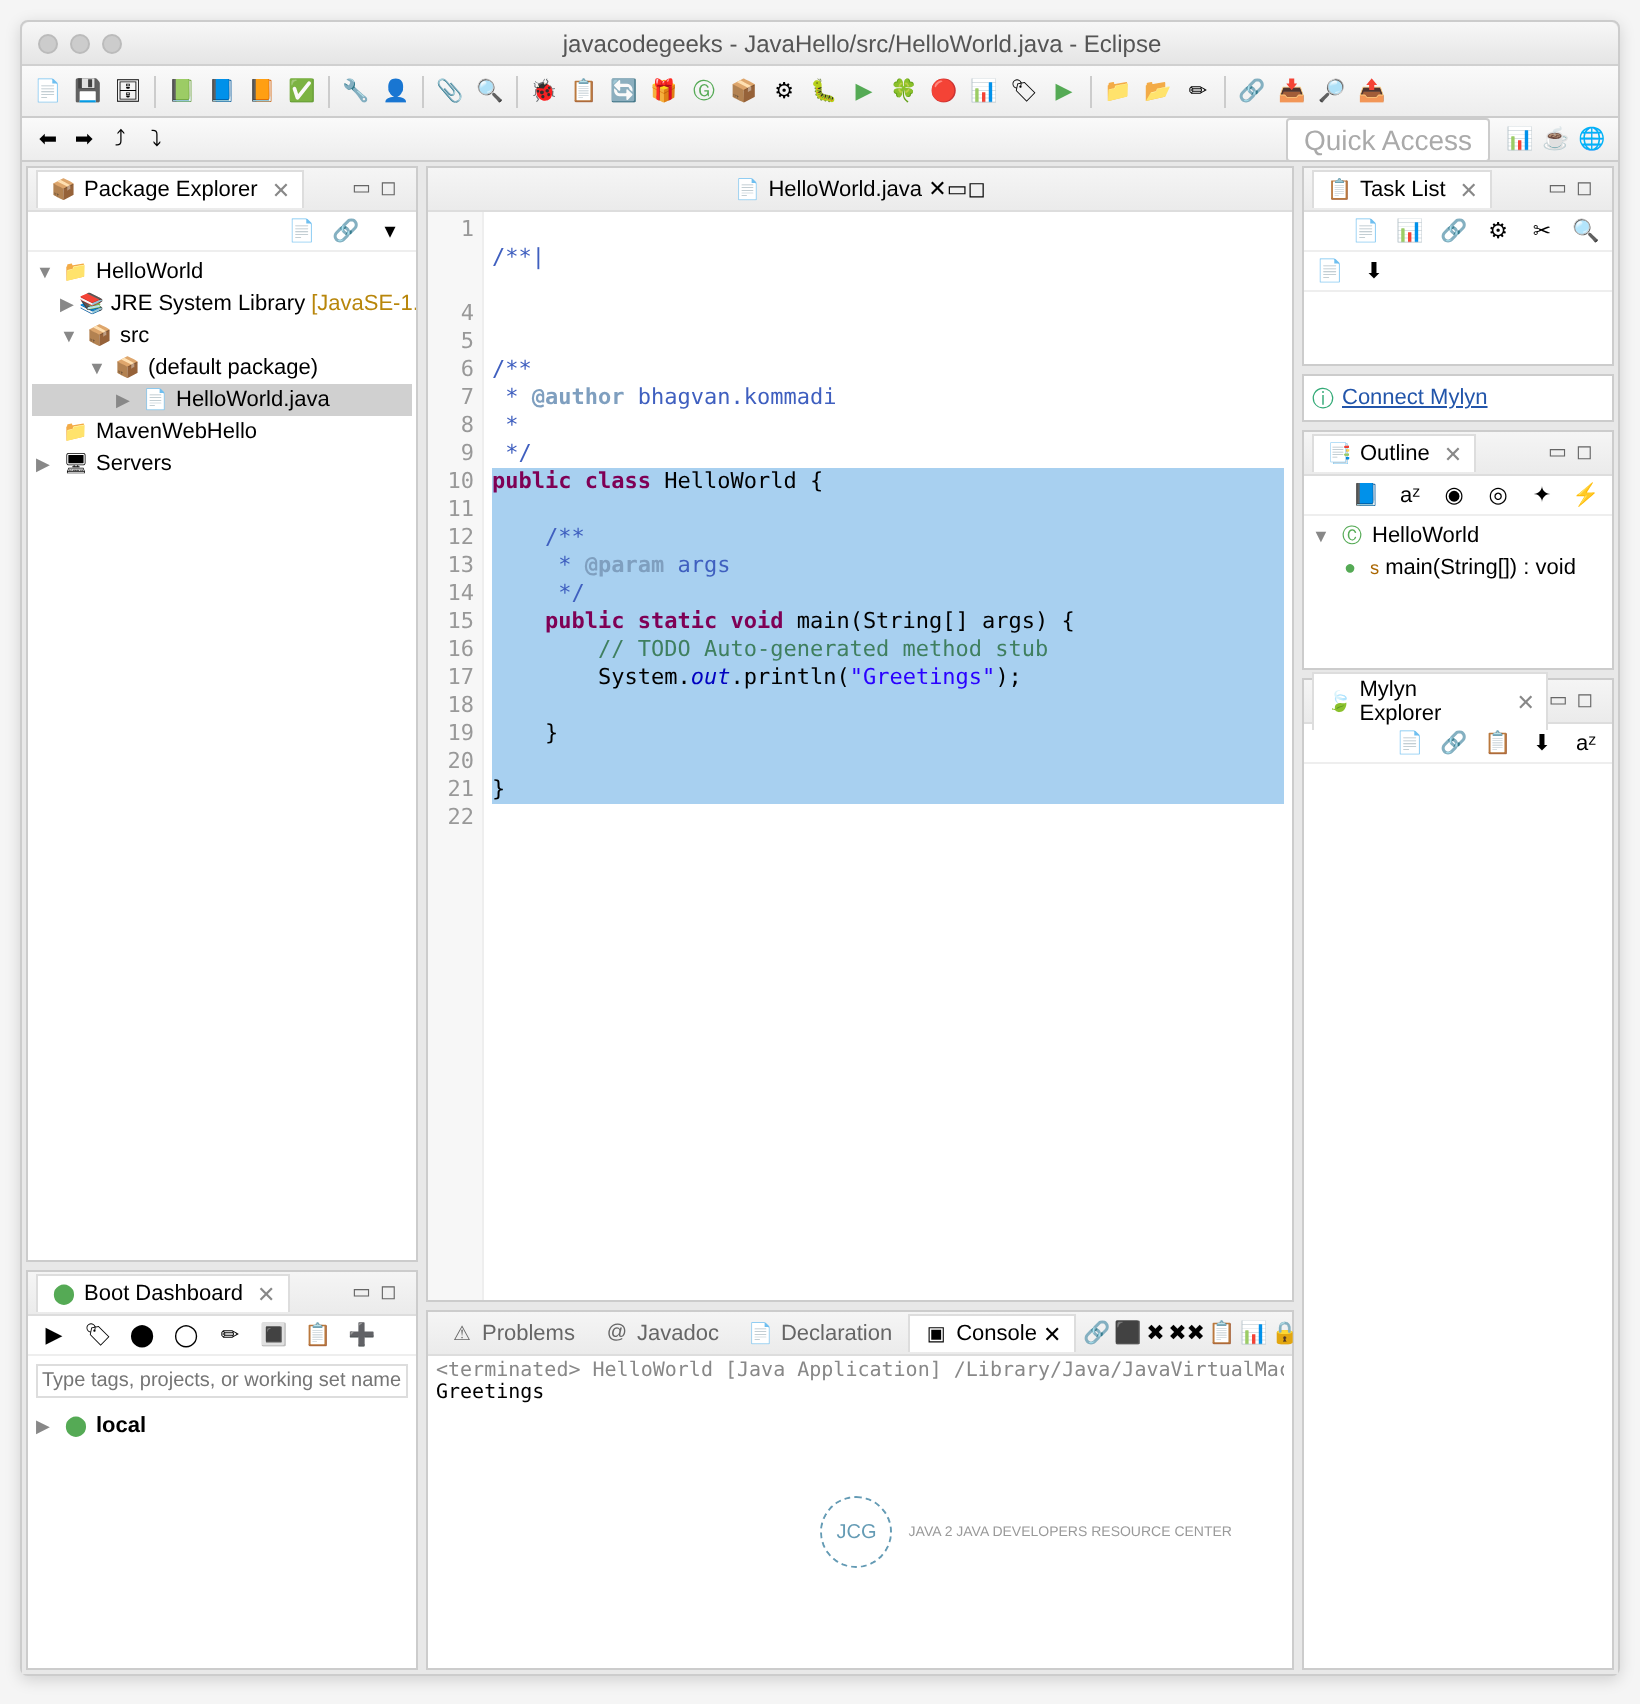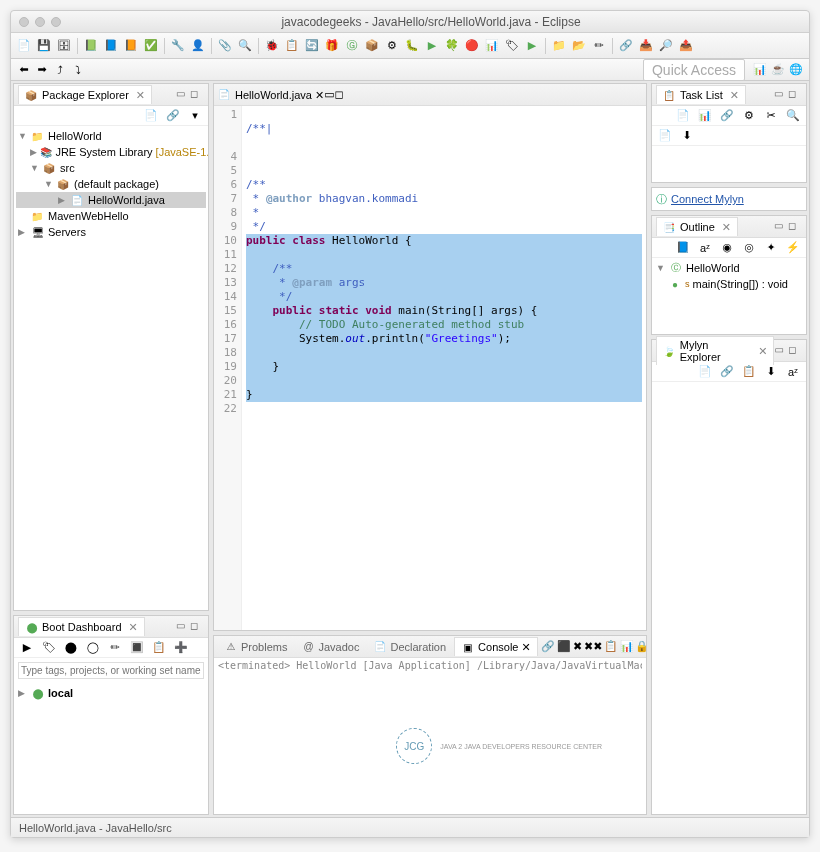--- a/index.html
+++ b/index.html
@@ -24,39 +24,39 @@
     .panel-header .close-x { margin-left: 4px; cursor: pointer; color: #888; }
     .panel-header .spacer { flex: 1; }
     .panel-header .hdr-btn { width: 14px; height: 14px; font-size: 10px; cursor: pointer; color: #666; }
     .panel-tools { height: 20px; display: flex; align-items: center; justify-content: flex-end; padding: 2px 4px; gap: 4px; border-bottom: 1px solid #eee; }
     .panel-body { flex: 1; overflow: auto; padding: 2px; font-size: 11px; }
     .tree-item { display: flex; align-items: center; gap: 3px; padding: 1px 2px; cursor: pointer; white-space: nowrap; }
     .tree-item.sel { background: #d0d0d0; }
     .indent1 { padding-left: 14px; } .indent2 { padding-left: 28px; } .indent3 { padding-left: 42px; }
     .tri { font-size: 9px; color: #888; width: 10px; display: inline-block; }
     .icon-mini { width: 14px; height: 14px; display: inline-flex; align-items: center; justify-content: center; font-size: 10px; }
-    .editor-tabs { height: 22px; background: linear-gradient(#f5f5f5,#ebebeb); display: flex; align-items: center; padding: 0 4px; border-bottom: 1px solid #ddd; }
+    .editor-tabs { height: 22px; background: linear-gradient(#f5f5f5,#ebebeb); display: flex; align-items: center; padding: 0 4px; border-bottom: 1px solid #ddd; justify-content: center; }
     .editor-body { flex: 1; display: flex; overflow: hidden; font-family: Menlo, Monaco, monospace; font-size: 11px; }
     .gutter { width: 28px; background: #f7f7f7; border-right: 1px solid #eee; text-align: right; padding: 2px 4px; color: #999; line-height: 14px; }
     .code { flex: 1; padding: 2px 4px; line-height: 14px; white-space: pre; }
     .code .sel { background: #a8d0f0; display: block; }
     .kw { color: #7f0055; font-weight: bold; }
     .comment { color: #3f7f5f; }
     .javadoc { color: #3f5fbf; }
     .tag { color: #7f9fbf; font-weight: bold; }
     .str { color: #2a00ff; }
     .console-tabs { height: 22px; background: linear-gradient(#f5f5f5,#ebebeb); display: flex; align-items: center; padding: 0 4px; border-bottom: 1px solid #ddd; gap: 2px; }
     .console-tab { display: flex; align-items: center; gap: 3px; padding: 2px 6px; font-size: 11px; color: #666; cursor: pointer; }
     .console-tab.active { background: #fff; border: 1px solid #ddd; border-bottom: none; color: #000; }
     .console-body { flex: 1; background: #fff; padding: 2px 4px; font-family: Menlo, monospace; font-size: 10px; overflow: hidden; }
     .console-header { color: #888; white-space: nowrap; overflow: hidden; }
     .statusbar { height: 20px; background: linear-gradient(#f5f5f5,#ebebeb); border-top: 1px solid #ccc; display: flex; align-items: center; padding: 0 8px; font-size: 11px; color: #555; }
     .input-filter { width: calc(100% - 8px); margin: 4px; padding: 2px; border: 1px solid #ddd; font-size: 10px; color: #aaa; }
     .link-blue { color: #2255aa; text-decoration: underline; cursor: pointer; }
-    .watermark { position: absolute; bottom: 50px; right: 44px; opacity: 0.85; font-size: 18px; color: #4a8aa8; font-weight: 300; display:flex; align-items:center; gap:8px;}
+    .watermark { position: absolute; bottom: 50px; right: 30px; opacity: 0.85; font-size: 18px; color: #4a8aa8; font-weight: 300; display:flex; align-items:center; gap:8px;}
     .watermark .wm-sub { font-size:7px; color:#888; display:block;}
     .wm-circle { width:36px; height:36px; border:1px dashed #4a8aa8; border-radius:50%; display:flex; align-items:center; justify-content:center; font-size:10px; color:#4a8aa8;}
     .lib-label { color: #b8860b; }
   </style>
 </head>
 <body>
 
 <div class="window">
   <div class="titlebar">
     <div class="traffic">
@@ -262,20 +262,21 @@
           <span class="tool-btn">⬛</span>
           <span class="tool-btn">✖</span>
           <span class="tool-btn">✖✖</span>
           <span class="tool-btn">📋</span>
           <span class="tool-btn">📊</span>
           <span class="tool-btn">🔒</span>
 
         </div>
         <div class="console-body">
           <div class="console-header">&lt;terminated&gt; HelloWorld [Java Application] /Library/Java/JavaVirtualMachines/jdk1.8.0_101.jdk/Contents/Home/bin/java (Aug 30, 2019, 12:20:</div>
+          <div>Greetings</div>
         </div>
         <div class="watermark">
           <div class="wm-circle">JCG</div>
           <div>
             <span class="wm-sub">JAVA 2 JAVA DEVELOPERS RESOURCE CENTER</span>
           </div>
         </div>
       </div>
     </div>
 
@@ -359,16 +360,13 @@
           <span class="tool-btn">🔗</span>
           <span class="tool-btn">📋</span>
           <span class="tool-btn">⬇</span>
           <span class="tool-btn">aᶻ</span>
         </div>
         <div class="panel-body"></div>
       </div>
     </div>
   </div>
 
-  <div class="statusbar">
-    <span>HelloWorld.java - JavaHello/src</span>
-  </div>
 </div>
 
 </body></html>

